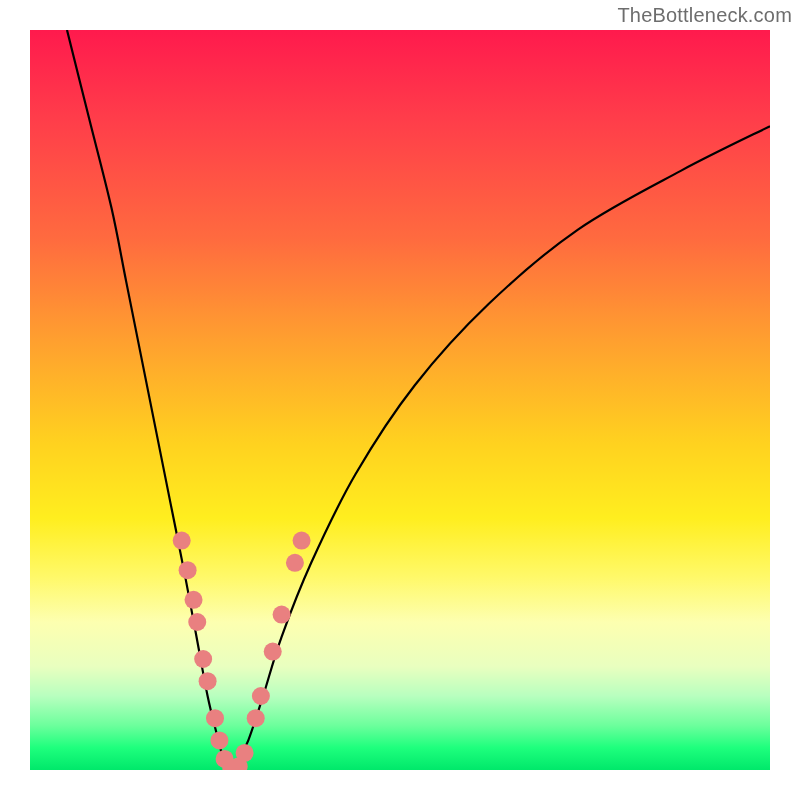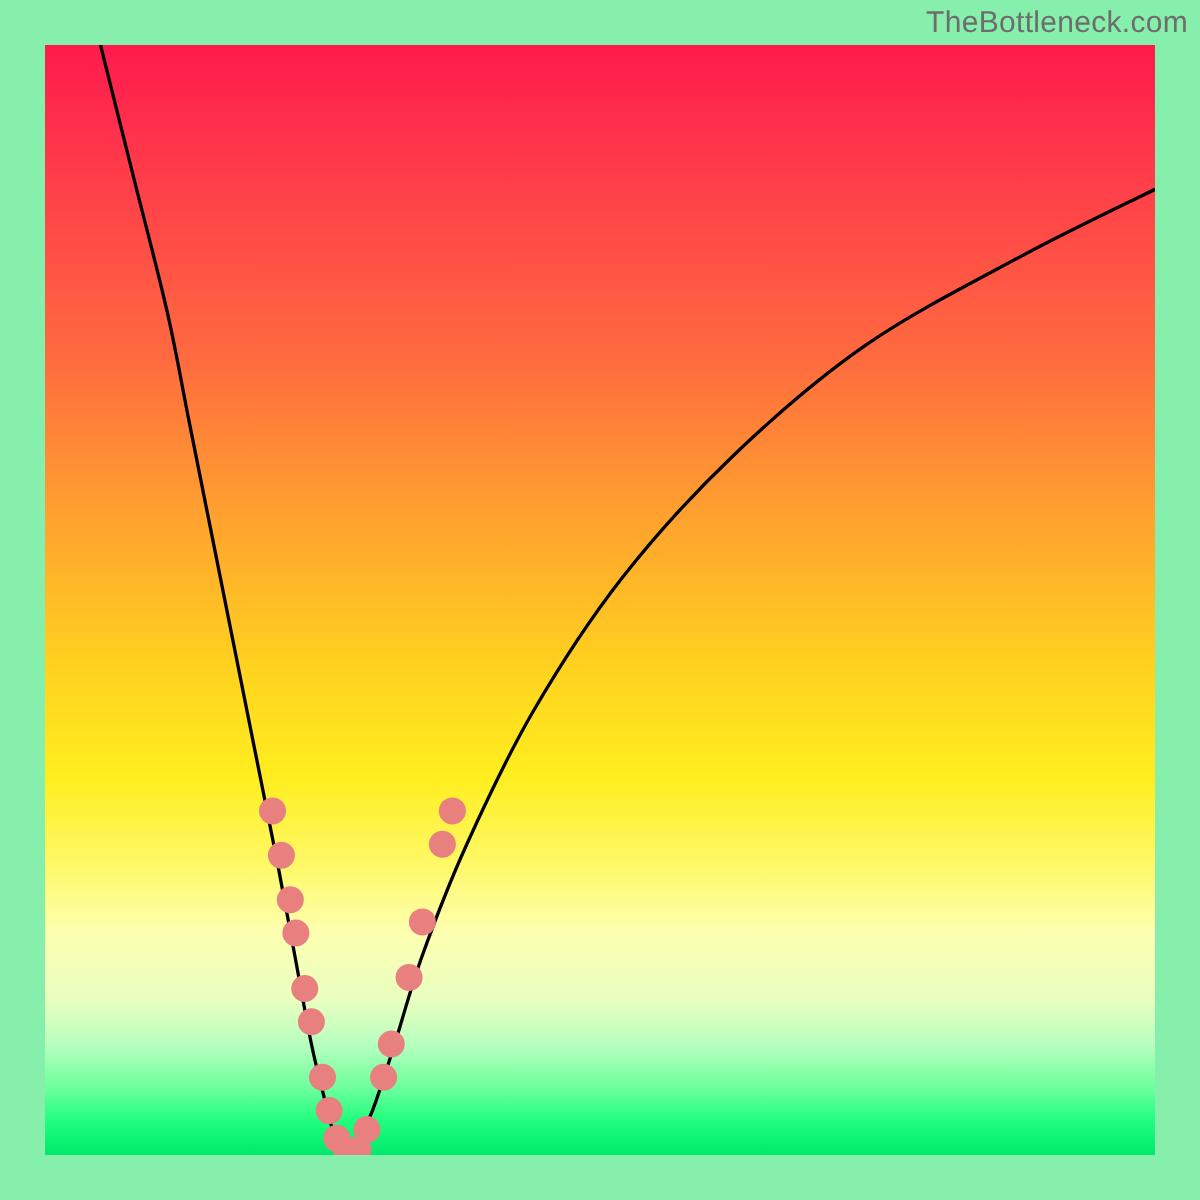--- a/index.html
+++ b/index.html
@@ -7,21 +7,21 @@
     padding: 0;
     width: 800px;
     height: 800px;
     overflow: hidden;
     background: #000;
     font-family: Arial, Helvetica, sans-serif;
   }
   .frame {
     position: absolute;
     inset: 0;
-    background: #86efac;
+    background: #ffffff;
   }
   .plot-area {
     position: absolute;
     left: 30px;
     top: 30px;
     width: 740px;
     height: 740px;
     
     background: linear-gradient(
       to bottom,

